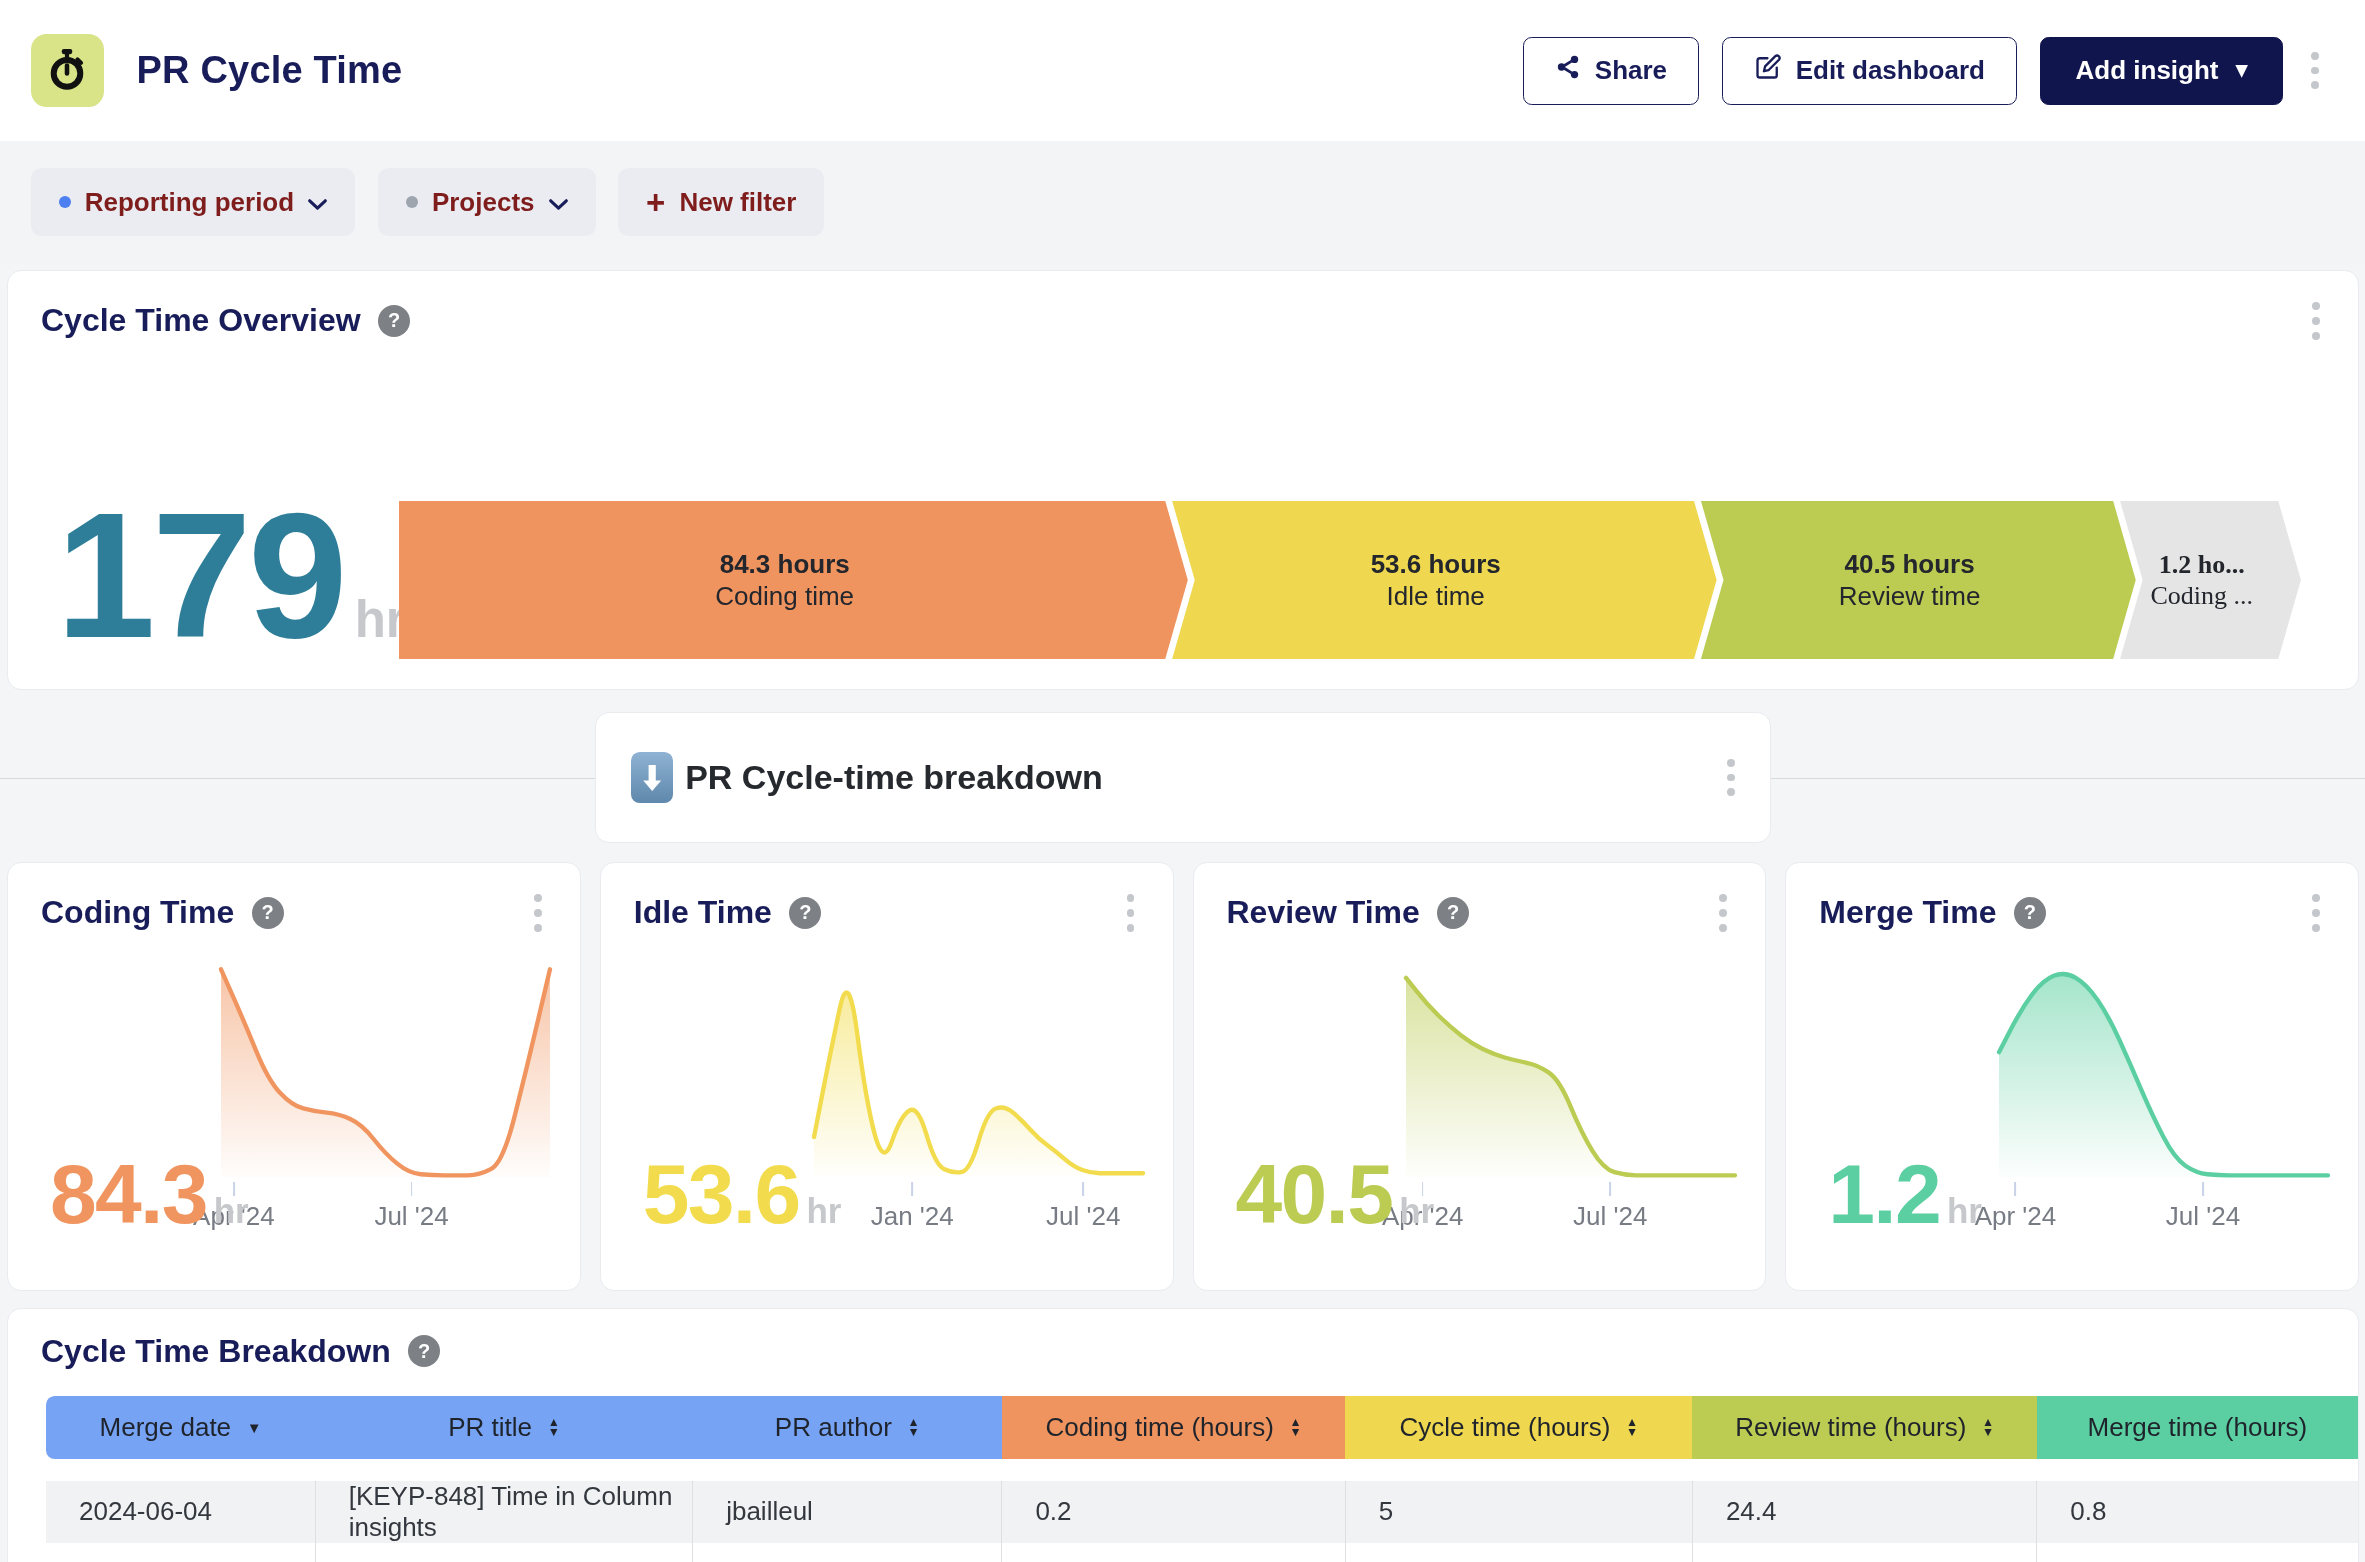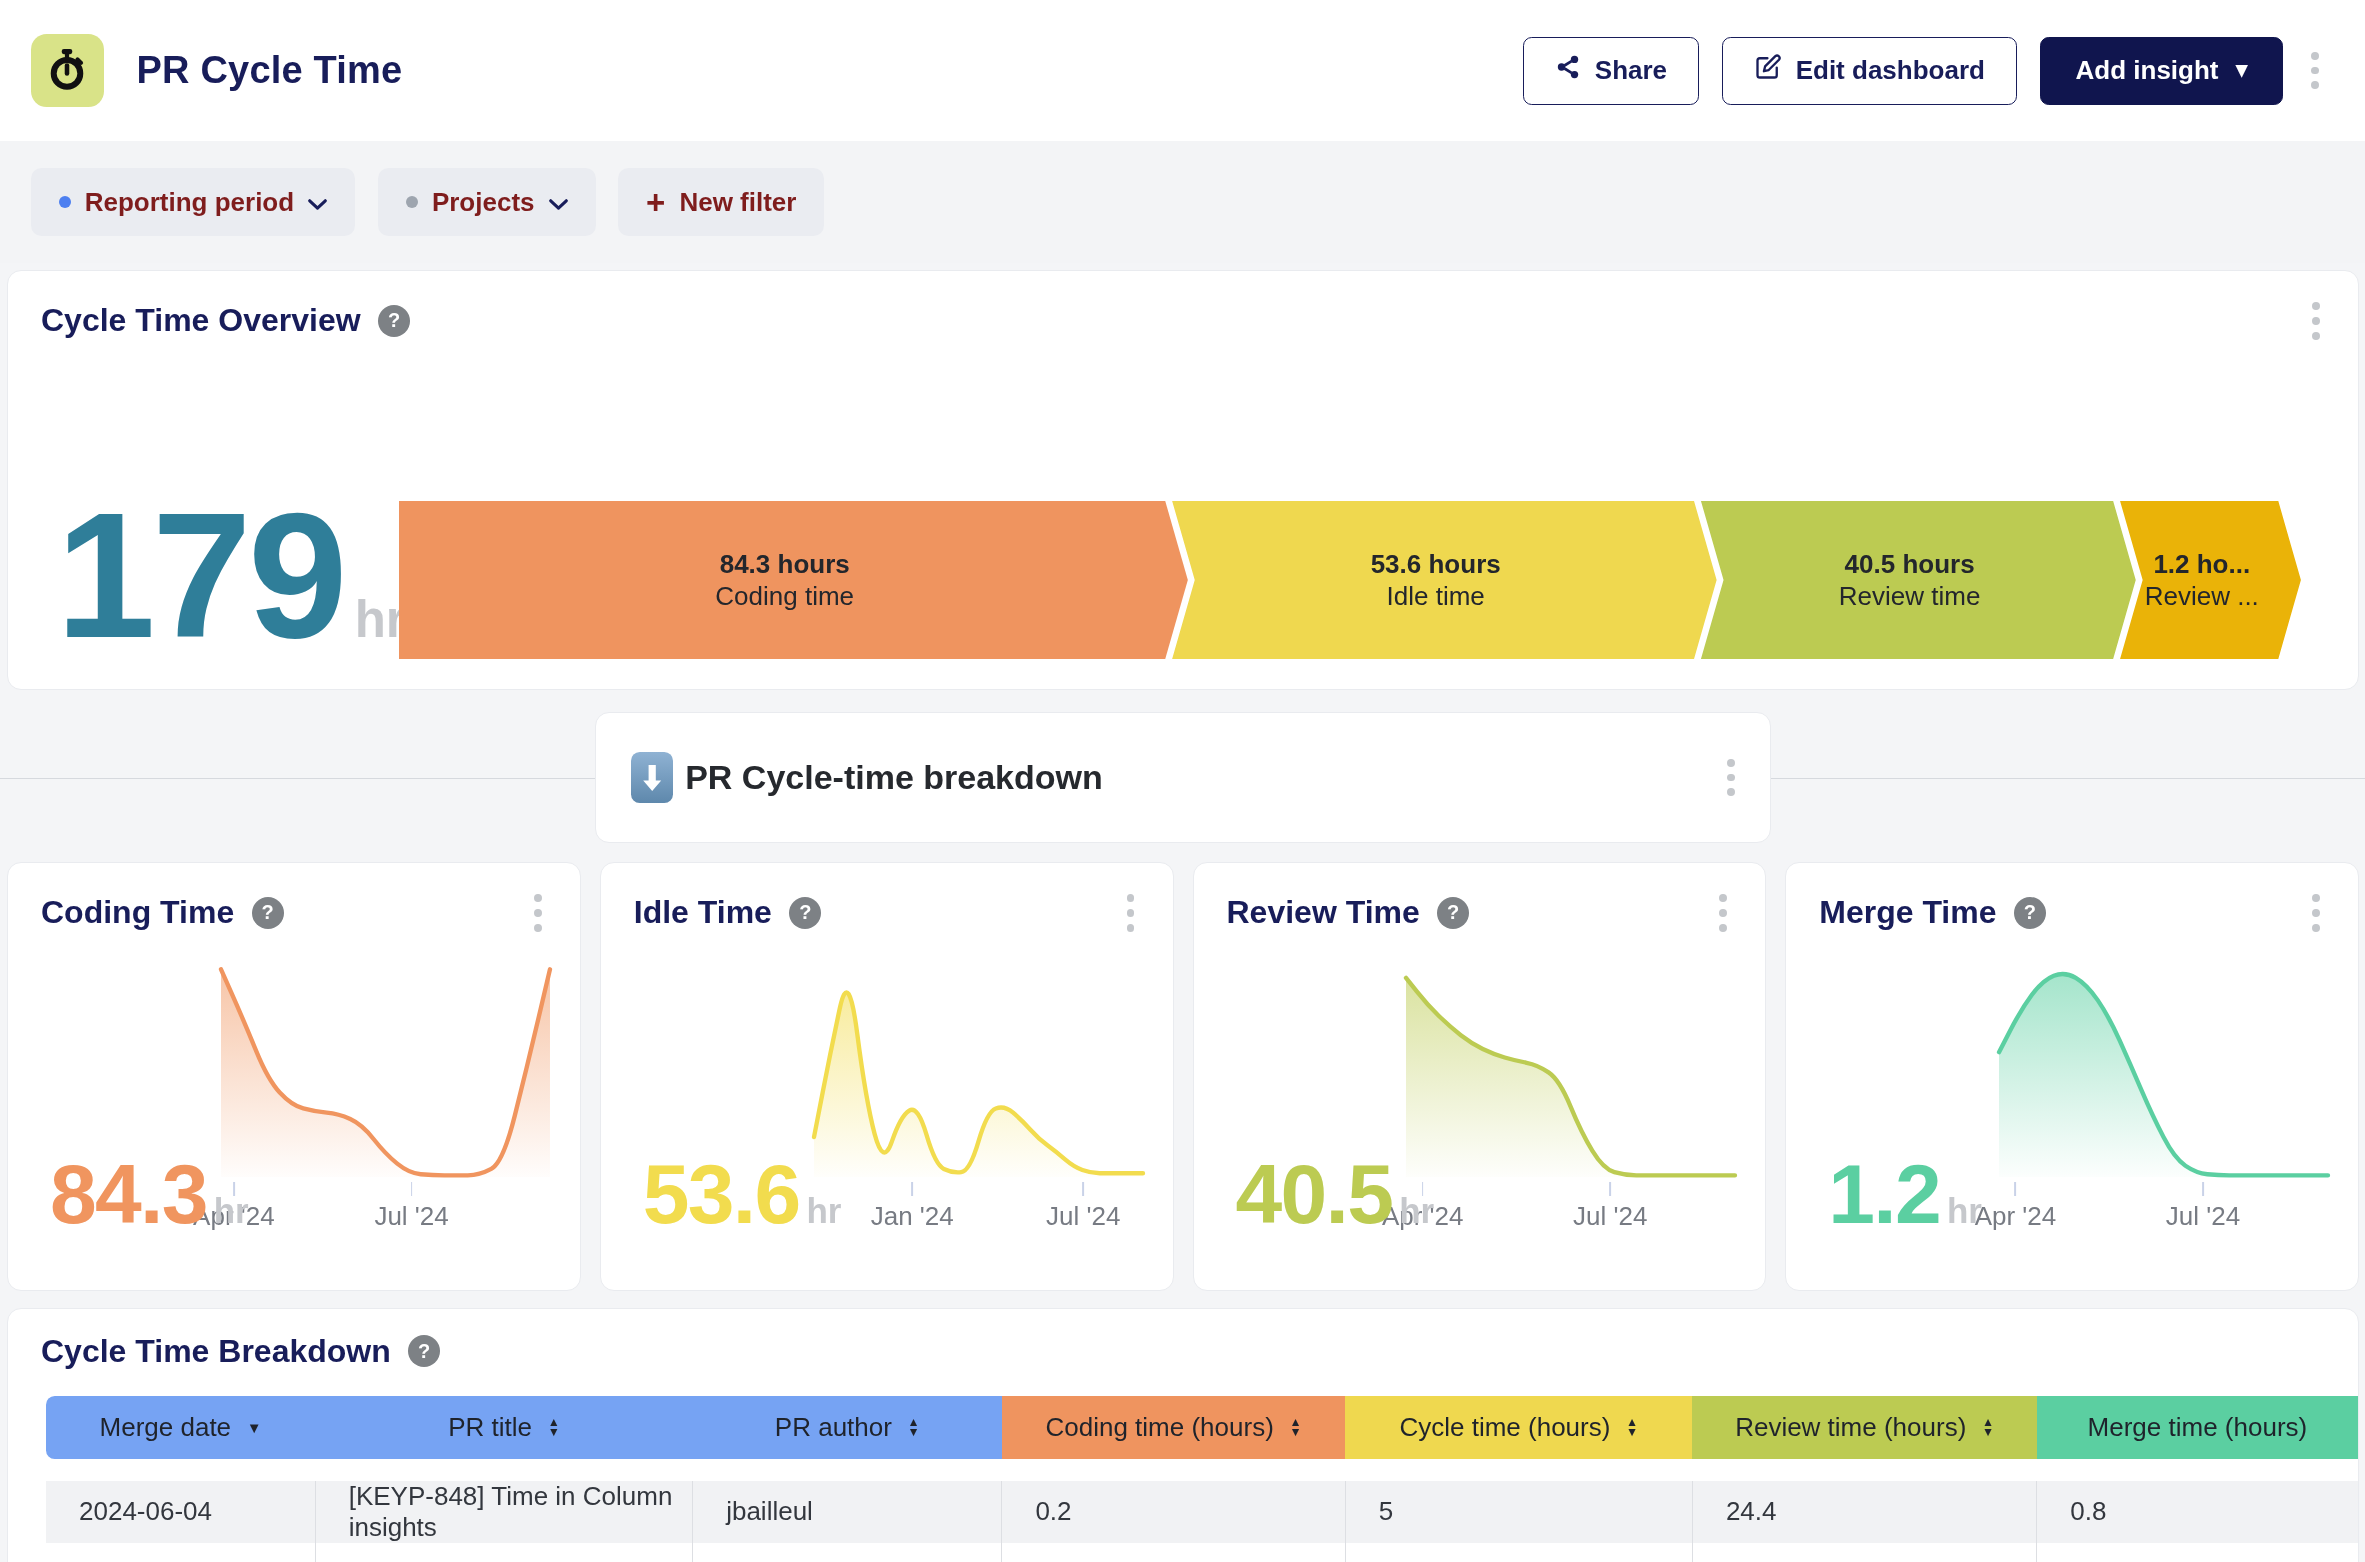--- a/index.html
+++ b/index.html
@@ -187,23 +187,23 @@
       <span class="l">Coding time</span>
     </div>
     <div class="seg seg-mid" style="background: rgb(239, 216, 79); width: 28.3%;">
       <span class="v">53.6 hours</span>
       <span class="l">Idle time</span>
     </div>
     <div class="seg seg-mid" style="background: rgb(188, 203, 82); width: 22.6%;">
       <span class="v">40.5 hours</span>
       <span class="l">Review time</span>
     </div>
-    <div class="seg seg-mid" style="background: #eab308; width: 9.4%;">
+    <div class="seg seg-mid" style="background: #e5e5e5; width: 9.4%; font-family: Liberation Serif, serif;">
       <span class="v">1.2 ho...</span>
-      <span class="l">Review ...</span>
+      <span class="l">Coding ...</span>
     </div>
   </div>
 </section>
 
 <div class="banner-row">
   <div class="banner-divider"></div>
   <div class="card banner-card">
     <span class="dl-box">
       <svg width="24.4" height="28" viewBox="0 0 24 28" fill="#fff">
           <path d="M12 27 3 16.5h5.4V1h7.2v15.5H21Z"></path>

